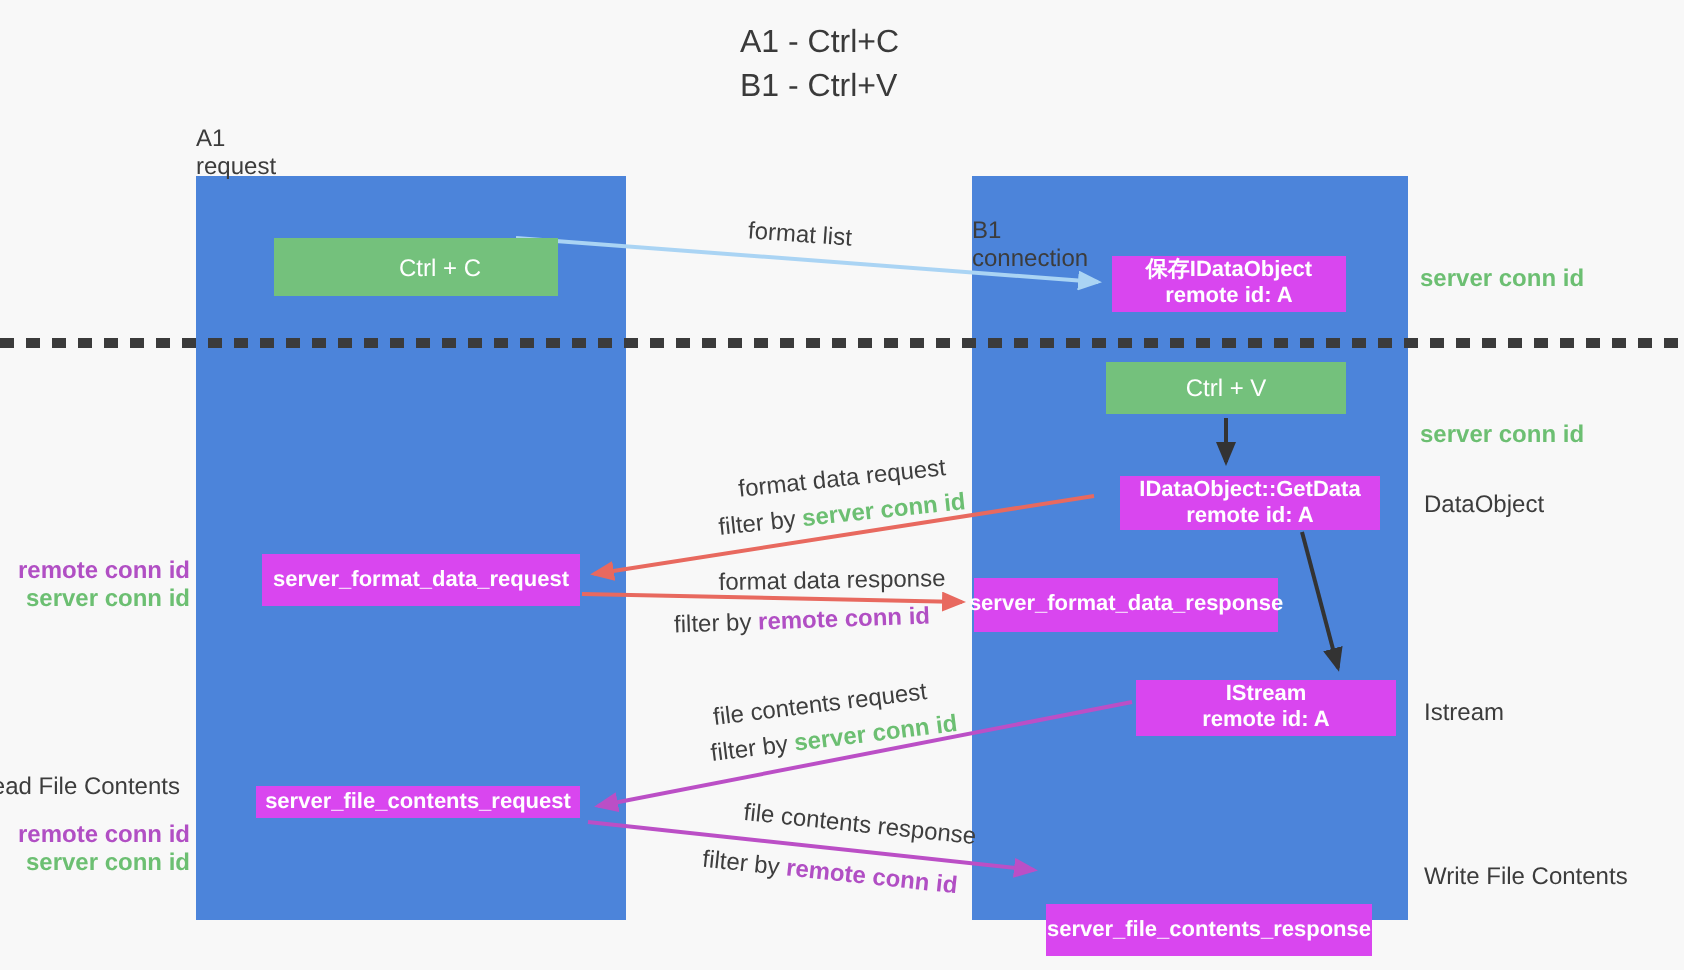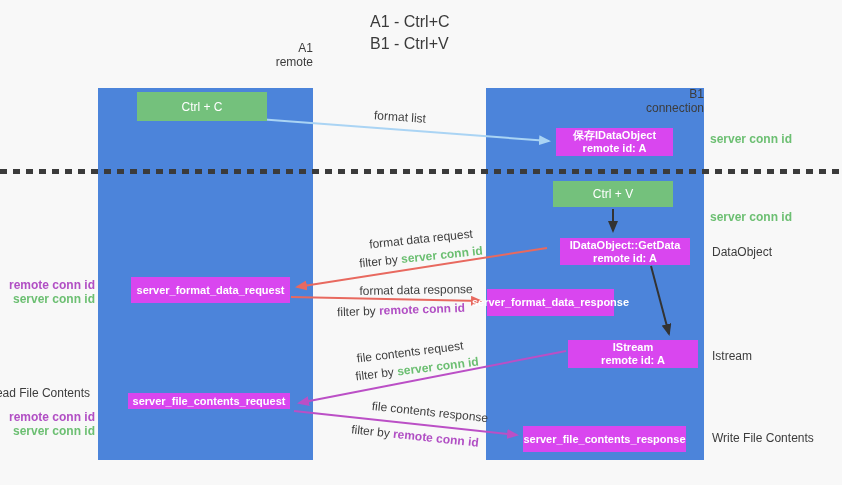--- a/index.html
+++ b/index.html
@@ -4,21 +4,21 @@
 <style>
   html,body{margin:0;padding:0;background:#f8f8f8;}
   .canvas{position:relative;width:842px;height:485px;background:#f8f8f8;
           font-family:"Liberation Sans",sans-serif;overflow:hidden;}
   .rect{position:absolute;top:88px;height:372px;background:#4c84da;z-index:1;}
   .dash{position:absolute;left:0;top:169px;width:842px;height:5px;z-index:3;
         background:repeating-linear-gradient(90deg,#3b3b3b 0 7px,transparent 7px 13px);}
   svg.arrows{position:absolute;left:0;top:0;z-index:2;pointer-events:none;}
   .title{position:absolute;left:370px;top:11px;font-size:16px;line-height:22px;
          color:#3a3a3a;z-index:5;}
-  .hdr{position:absolute;top:41px;text-align:right;color:#3c3c3c;font-size:12px;
+  .hdr{position:absolute;top:62px;text-align:left;color:#3c3c3c;font-size:12px;
        line-height:14px;z-index:5;}
   .box{position:absolute;display:flex;flex-direction:column;align-items:center;
        justify-content:center;color:#ffffff;text-align:center;z-index:4;}
   .green{background:#74c17c;font-size:12px;}
   .orange{background:#d946ef;font-size:11px;line-height:13px;font-weight:bold;}
   .side{position:absolute;font-size:12px;color:#3c3c3c;white-space:nowrap;z-index:5;}
   .ralign{text-align:right;}
   .lbl{position:absolute;font-size:12px;color:#3e3e3e;white-space:nowrap;z-index:5;
        transform:translate(-50%,-50%) rotate(var(--r,0deg));}
   .green-t{color:#6cbf72;font-weight:bold;}
@@ -30,21 +30,21 @@
 
 <div class="canvas">
 
   <div class="title">
     <div>A1 - Ctrl+C</div>
     <div>B1 - Ctrl+V</div>
   </div>
 
   <div class="hdr" style="left:98px;width:215px;">
     <div>A1</div>
-    <div>remote</div>
+    <div>request</div>
   </div>
   <div class="hdr" style="left:486px;width:218px;margin-top:46px;">
     <div>B1</div>
     <div>connection</div>
   </div>
 
   <div class="rect" style="left:98px;width:215px;"></div>
   <div class="rect" style="left:486px;width:218px;"></div>
 
   <div class="dash"></div>
@@ -66,21 +66,21 @@
     </defs>
     <line x1="258" y1="119" x2="549" y2="141" stroke="#aad4f4" stroke-width="2" marker-end="url(#ah-blue)"></line>
     <line x1="613" y1="209" x2="613" y2="231" stroke="#333333" stroke-width="2" marker-end="url(#ah-black)"></line>
     <line x1="651" y1="266" x2="669" y2="334" stroke="#333333" stroke-width="2" marker-end="url(#ah-black)"></line>
     <line x1="547" y1="248" x2="297" y2="287" stroke="#e8695f" stroke-width="2" marker-end="url(#ah-red)"></line>
     <line x1="291" y1="297" x2="481" y2="301" stroke="#e8695f" stroke-width="2" marker-end="url(#ah-red)"></line>
     <line x1="566" y1="351" x2="299" y2="403" stroke="#bb4fc6" stroke-width="2" marker-end="url(#ah-mag)"></line>
     <line x1="294" y1="411" x2="517" y2="435" stroke="#bb4fc6" stroke-width="2" marker-end="url(#ah-mag)"></line>
   </svg>
 
-  <div class="box green" style="left:137px;top:92px;width:130px;height:29px;">
+  <div class="box green" style="left:137px;top:119px;width:118px;height:29px;padding-left:24px;">
     <div>Ctrl + C</div>
   </div>
 
   <div class="box orange" style="left:556px;top:128px;width:117px;height:28px;">
     <div>保存IDataObject</div>
     <div>remote id: A</div>
   </div>
 
   <div class="box green" style="left:553px;top:181px;width:120px;height:26px;">
     <div>Ctrl + V</div>
@@ -88,34 +88,34 @@
 
   <div class="box orange" style="left:549px;top:238px;width:130px;height:27px;margin-left:11px;">
     <div>IDataObject::GetData</div>
     <div>remote id: A</div>
   </div>
 
   <div class="box orange" style="left:131px;top:277px;width:159px;height:26px;justify-content:center;">
     <div>server_format_data_request</div>
   </div>
 
-  <div class="box orange" style="left:487px;top:289px;width:127px;height:27px;">
+  <div class="box orange" style="left:487px;top:289px;width:152px;height:27px;">
     <div>server_format_data_response</div>
   </div>
 
   <div class="box orange" style="left:568px;top:340px;width:130px;height:28px;">
     <div>IStream</div>
     <div>remote id: A</div>
   </div>
 
   <div class="box orange" style="left:128px;top:393px;width:162px;height:16px;">
     <div>server_file_contents_request</div>
   </div>
 
-  <div class="box orange" style="left:523px;top:426px;width:163px;height:26px;">
+  <div class="box orange" style="left:523px;top:452px;width:163px;height:26px;">
     <div>server_file_contents_response</div>
   </div>
 
   <div class="side green-t" style="left:710px;top:132px;">server conn id</div>
   <div class="side green-t" style="left:710px;top:210px;">server conn id</div>
   <div class="side" style="left:712px;top:245px;">DataObject</div>
   <div class="side" style="left:712px;top:349px;">Istream</div>
   <div class="side" style="left:712px;top:431px;">Write File Contents</div>
 
   <div class="side purple-t ralign" style="right:747px;top:278px;">remote conn id</div>

